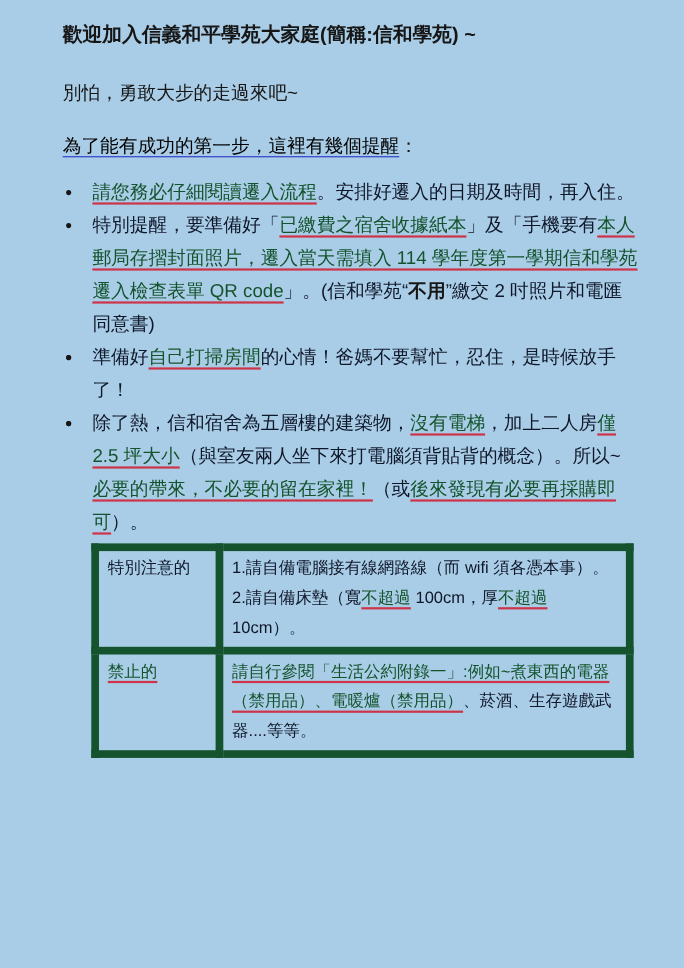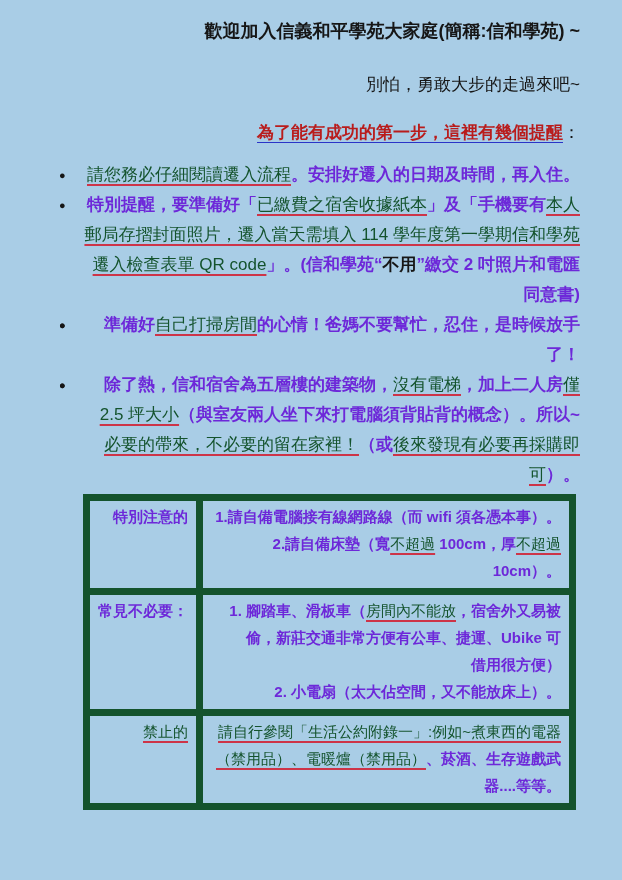--- a/index.html
+++ b/index.html
@@ -9,57 +9,55 @@
     font-family:"Liberation Sans","DejaVu Sans",sans-serif;
     color:#161616;
     overflow:hidden;
   }
   .page{
     box-sizing:border-box;
     width:622px;height:880px;
     padding:18px 42px 0 57px;
     font-size:17px;
     line-height:30px;
-    text-align:right;
   }
   .doc-title{
     font-size:18px;
     font-weight:bold;
     margin:0 0 26px 0;
     line-height:26px;
   }
   .para{margin:0 0 24px 0;}
   .para-single{margin:0 0 18px 0;}
   .lead{margin:0 0 12px 0;}
   .lead-link{
-    color:#b91c1c;
+    color:#000000;
     text-decoration:underline;
     text-decoration-color:#2a34c8;
     text-underline-offset:4px;
     cursor:pointer;
-    font-weight:bold;
   }
   ul.reminders{
     list-style:none;
     margin:0 0 4px 0;
     padding:0;
   }
   ul.reminders > li{
     position:relative;
     padding-left:27px;
     margin:0;
   }
   .dot{
     position:absolute;
     left:2px;top:0;
     font-size:11px;
     line-height:30px;
   }
   
-  .seg-n{color:#6d28d9;font-weight:bold;}
+  .seg-n{color:#0f172a;}
   .seg-ru{
     color:#14532d;
     text-decoration:underline;
     text-decoration-color:#cd3448;
     text-decoration-thickness:1.5px;
     text-underline-offset:4px;
   }
   .seg-b{font-weight:bold;}
   table.items{
     border-collapse:collapse;
@@ -108,29 +106,20 @@
       <td class="label-cell">
             <div><span class="seg-n">特別注意的</span></div>
           </td>
       <td>
         <div class="cellp"><span class="seg-n">1.請自備電腦接有線網路線（而 wifi 須各憑本事）。</span></div>
         <div class="cellp"><span class="seg-n">2.請自備床墊（寬</span><span class="seg-ru">不超過</span><span class="seg-n"> 100cm，厚</span><span class="seg-ru">不超過</span><span class="seg-n"> 10cm）。</span></div>
       </td>
     </tr>
     <tr>
       <td class="label-cell">
-            <div><span class="seg-n">常見不必要：</span></div>
-          </td>
-      <td>
-        <div class="cellp hang"><span class="seg-n">1. 腳踏車、滑板車（</span><span class="seg-ru">房間內不能放</span><span class="seg-n">，宿舍外又易被偷，新莊交通非常方便有公車、捷運、Ubike 可借用很方便）</span></div>
-        <div class="cellp"><span class="seg-n">2. 小電扇（太大佔空間，又不能放床上）。</span></div>
-      </td>
-    </tr>
-    <tr>
-      <td class="label-cell">
             <div><span class="seg-ru">禁止的</span></div>
           </td>
       <td>
         <div class="cellp"><span class="seg-ru">請自行參閱「生活公約附錄一」:例如~煮東西的電器（禁用品）、電暖爐（禁用品）</span><span class="seg-n">、菸酒、生存遊戲武器....等等。</span></div>
       </td>
     </tr>
   </tbody>
     </table>
 
 </div>

